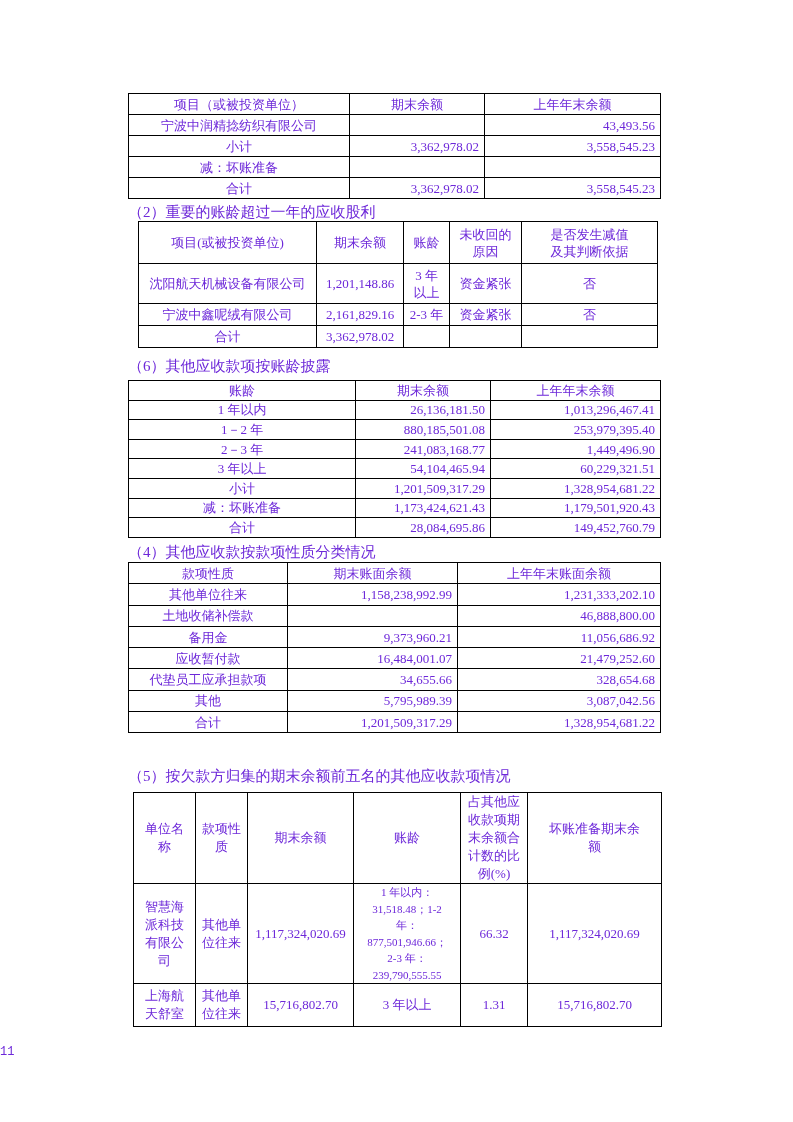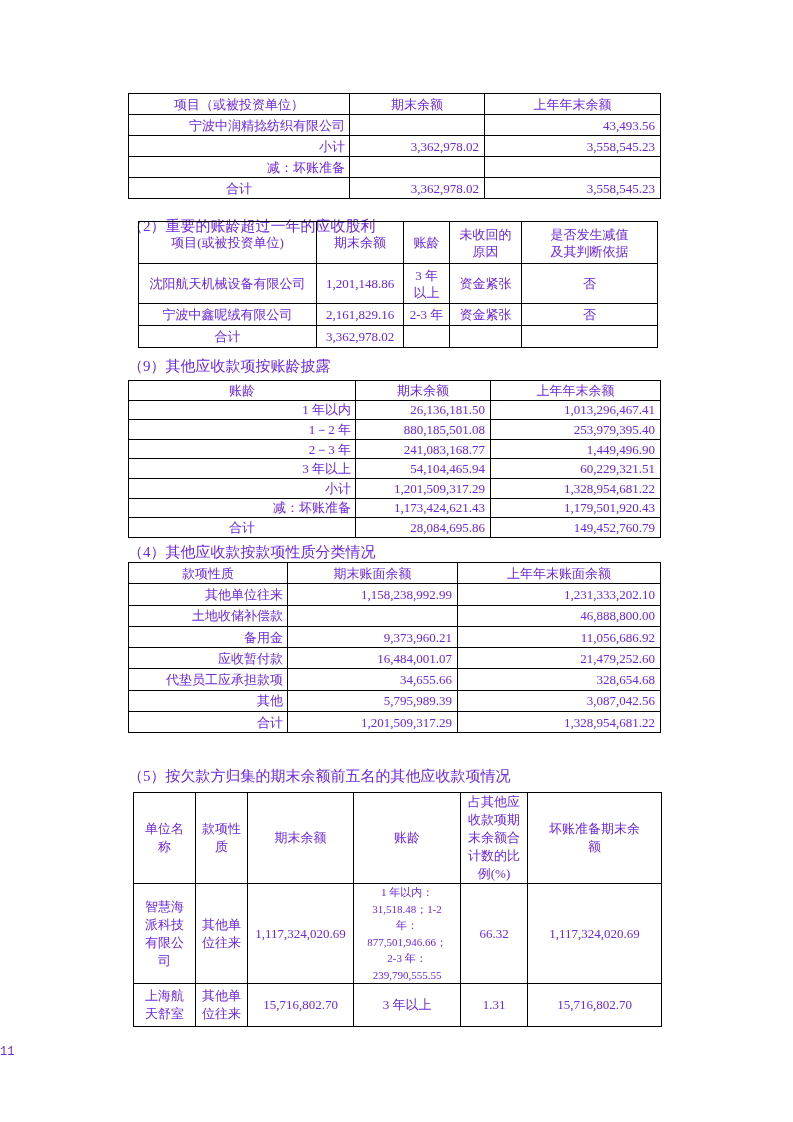--- a/index.html
+++ b/index.html
@@ -24,21 +24,21 @@
   }
   td{
     border:1px solid #000;
     font-size:13px;
     line-height:17px;
     padding:0 4px;
     overflow:hidden;
     vertical-align:middle;
   }
   .ac{text-align:center;}
-  .al{text-align:right;}
+  .al{text-align:center;}
   .ar{text-align:right;padding-right:5px;}
   .pre{white-space:pre-line;}
   #t1{left:128px;top:93px;width:532px;}
   #t1 tr{height:21px;}
   #t2{left:138px;top:221px;width:519px;}
   #t3{left:128px;top:380px;width:532px;}
   #t3 tr{height:19.6px;}
   #t3 td{line-height:15px;}
   #t4{left:128px;top:562px;width:532px;}
   #t4 tr{height:21.3px;}
@@ -84,21 +84,21 @@
       <td class="ar"></td>
     </tr>
     <tr>
       <td class="ac">合计</td>
       <td class="ar">3,362,978.02</td>
       <td class="ar">3,558,545.23</td>
     </tr>
   </tbody>
     </table>
 
-  <div class="heading" style="left:128px;top:217px">（2）重要的账龄超过一年的应收股利</div>
+  <div class="heading" style="left:128px;top:203px">（2）重要的账龄超过一年的应收股利</div>
 
   <table id="t2">
     <colgroup>
         <col style="width:178px">
         <col style="width:87px">
         <col style="width:46px">
         <col style="width:72px">
         <col style="width:136px">
       </colgroup>
     <tbody>
@@ -129,21 +129,21 @@
     <tr style="height:22px">
       <td class="ac">合计</td>
       <td class="ac">3,362,978.02</td>
       <td class="ac"></td>
       <td class="ac"></td>
       <td class="ac"></td>
     </tr>
   </tbody>
     </table>
 
-  <div class="heading" style="left:128px;top:357px">（9）其他应收款项按账龄披露</div>
+  <div class="heading" style="left:128px;top:357px">（6）其他应收款项按账龄披露</div>
 
   <table id="t3">
     <colgroup>
         <col style="width:227px">
         <col style="width:135px">
         <col style="width:170px">
       </colgroup>
     <tbody>
         <tr>
       <td class="ac">账龄</td>

